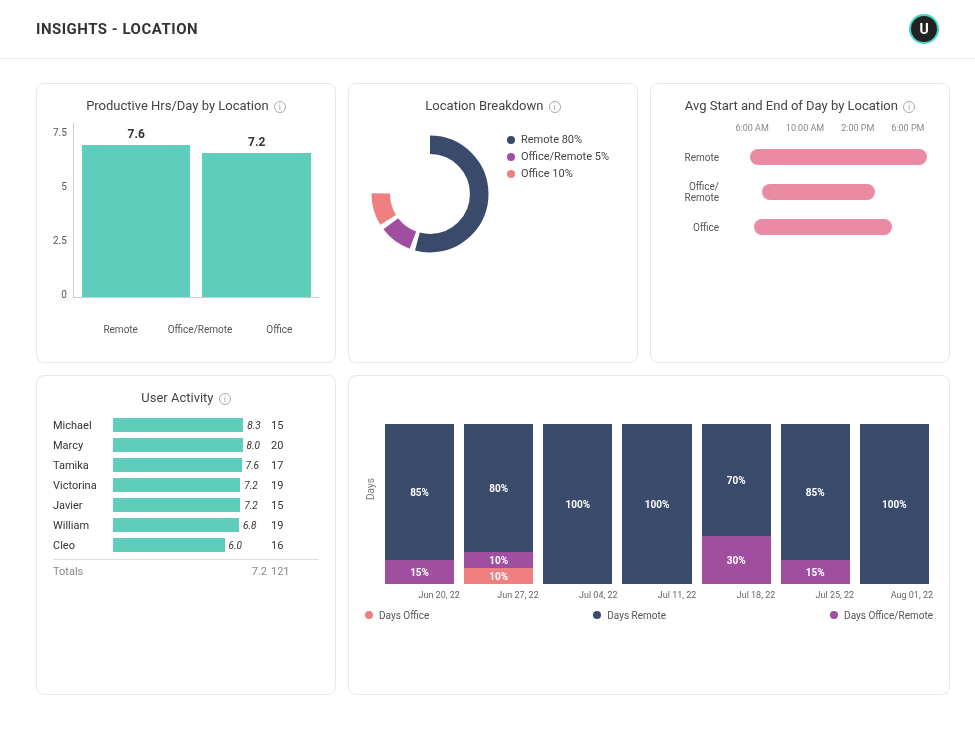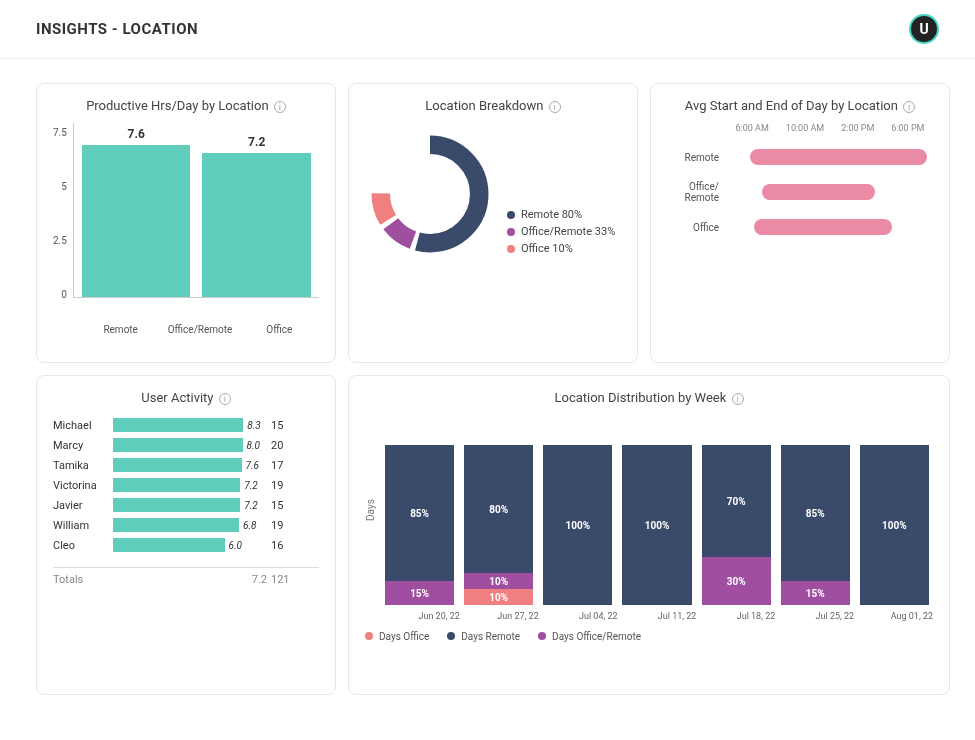--- a/index.html
+++ b/index.html
@@ -67,55 +67,55 @@
   .barchart1 { display: flex; height: 195px; }
   .y-axis { display: flex; flex-direction: column; justify-content: space-between; font-size: 10px; color: #555; padding: 4px 6px 18px 0; text-align: right; }
   .bars-area { flex: 1; display: flex; align-items: flex-end; gap: 12px; border-left: 1px solid #ccc; border-bottom: 1px solid #ccc; padding: 0 8px; height: 175px; position: relative; }
   .bar-col { flex: 1; display: flex; flex-direction: column; align-items: center; height: 100%; justify-content: flex-end; }
   .bar-val { font-size: 12px; font-weight: 700; margin-bottom: 4px; }
   .bar { width: 100%; background: #5ecdbb; }
   .bar-labels { display: flex; padding-left: 28px; margin-top: 6px; }
   .bar-labels span { flex: 1; text-align: center; font-size: 10px; color: #555; }
 
   
-  .donut-wrap { display: flex; align-items: flex-end; gap: 12px; margin-top: 16px; }
+  .donut-wrap { display: flex; align-items: flex-start; gap: 12px; margin-top: 16px; }
   .legend { font-size: 11px; color: #444; }
   .legend div { margin: 4px 0; display: flex; align-items: center; }
   .dot { width: 8px; height: 8px; border-radius: 50%; display: inline-block; margin-right: 6px; }
 
   
   .time-axis { display: flex; justify-content: space-around; font-size: 9px; color: #888; margin: 6px 0 10px 60px; }
   .tl-row { display: flex; align-items: center; margin: 16px 0; }
   .tl-label { width: 60px; font-size: 10px; color: #555; text-align: right; padding-right: 8px; }
   .tl-track { flex: 1; position: relative; height: 16px; }
   .tl-bar { position: absolute; height: 16px; background: #eb8aa5; border-radius: 8px; }
 
   
   .ua-table { width: 100%; font-size: 11px; }
   .ua-head { display: flex; border-bottom: 1px solid #ddd; padding: 6px 0; font-size: 10px; color: #666; }
   .ua-row { display: flex; align-items: center; padding: 3px 0; }
   .ua-user { width: 60px; }
   .ua-bar-cell { flex: 1; display: flex; align-items: center; font-style: italic; }
   .ua-bar { height: 14px; background: #5ecdbb; }
   .ua-val { width: 32px; font-size: 10px; text-align: left; padding-left: 4px; }
   .ua-days { width: 48px; text-align: left; }
-  .ua-totals { border-top: 1px solid #ddd; color: #888; padding-top: 5px; margin-top: 12px; }
+  .ua-totals { border-top: 1px solid #ddd; color: #888; padding-top: 5px; margin-top: 4px; }
 
   
   .stacked-wrap { display: flex; height: 190px; margin-top: 4px; }
   .stacked-ylabel { writing-mode: vertical-rl; transform: rotate(180deg); font-size: 10px; color: #777; text-align: center; width: 16px; }
   .stacked-bars { flex: 1; display: flex; align-items: flex-end; gap: 10px; padding: 0 4px; }
   .scol { flex: 1; display: flex; flex-direction: column-reverse; height: 160px; position: relative; }
   .seg { width: 100%; display: flex; align-items: center; justify-content: center; font-size: 10px; font-weight: 700; color: #fff; }
   .seg.remote { background: #3a4a6b; }
   .seg.office { background: #f07f7f; }
   .seg.mixed  { background: #a04fa0; }
   .stacked-xlabels { display: flex; margin-left: 16px; }
   .stacked-xlabels span { flex: 1; text-align: right; font-size: 9px; color: #666; margin-top: 6px; }
-  .stacked-legend { display: flex; justify-content: flex-start; gap: 18px; margin-top: 10px; font-size: 10px; color: #555; }
+  .stacked-legend { display: flex; justify-content: space-between; gap: 18px; margin-top: 10px; font-size: 10px; color: #555; }
 
   .card.span2 { grid-column: span 2; }
 </style>
 </head>
 <body>
 
 <div class="header">
   <h1>INSIGHTS - LOCATION</h1>
   <div class="avatar">U</div>
 </div>
@@ -163,21 +163,21 @@
         <circle cx="21" cy="21" r="15.9" fill="none" stroke="#a04fa0" stroke-width="6" stroke-dasharray="9 100" stroke-dashoffset="-55.5" transform="rotate(-90 21 21)"></circle>
         <circle cx="21" cy="21" r="15.9" fill="none" stroke="#f07f7f" stroke-width="6" stroke-dasharray="9 100" stroke-dashoffset="-66" transform="rotate(-90 21 21)"></circle>
       </svg>
       <div class="legend">
         <div>
             <span class="dot" style="background:#3a4a6b"></span>
             <span>Remote 80%</span>
           </div>
         <div>
             <span class="dot" style="background:#a04fa0"></span>
-            <span>Office/Remote 33%</span>
+            <span>Office/Remote 5%</span>
           </div>
         <div>
             <span class="dot" style="background:#f07f7f"></span>
             <span>Office 10%</span>
           </div>
       </div>
     </div>
   </div>
 
   <div class="card">
@@ -280,24 +280,20 @@
         </div>
       <div class="ua-row ua-totals">
         <div class="ua-user">Totals</div>
         <div style="flex:1;text-align:right;padding-right:4px">7.2</div>
         <div class="ua-days">121</div>
       </div>
     </div>
   </div>
 
   <div class="card span2">
-    <div class="card-title">
-      <span>Location Distribution by Week</span>
-      <span class="info-icon">i</span>
-    </div>
     <div class="stacked-wrap">
       <div class="stacked-ylabel">Days</div>
       <div class="stacked-bars" id="stacked">
           <div class="scol">
             <div class="seg mixed" style="height:15%">15%</div>
             <div class="seg remote" style="height:85%">85%</div>
           </div>
           <div class="scol">
             <div class="seg office" style="height:10%">10%</div>
             <div class="seg mixed" style="height:10%">10%</div>

